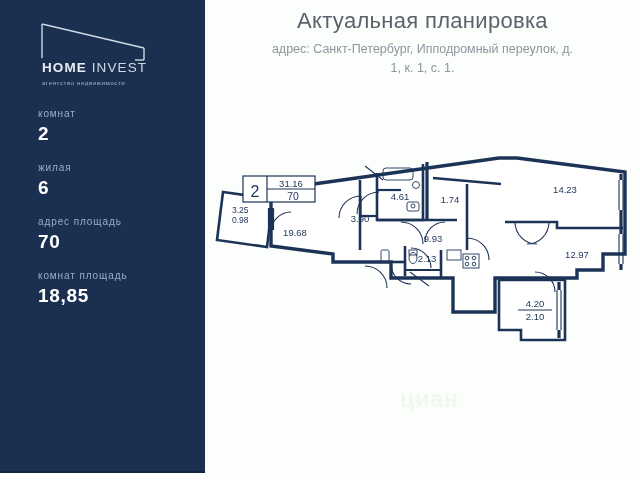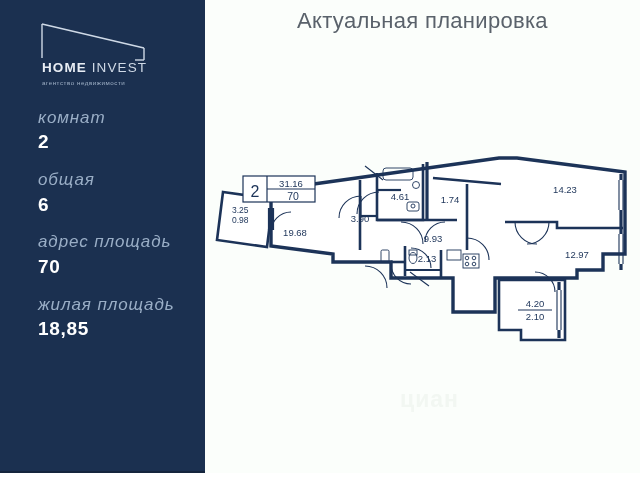--- a/index.html
+++ b/index.html
@@ -31,22 +31,22 @@
   .logo-title b{font-weight:bold;}
   .logo-title span{font-weight:normal;color:#cfd9e6;}
   .logo-sub{
     position:absolute;left:12px;top:57px;
     font-size:6.2px;letter-spacing:0.55px;color:#9fb0c6;white-space:nowrap;
   }
 
   .stats{position:absolute;left:38px;top:108px;width:160px;}
   .stat{margin-bottom:17px;}
   .stat-label{
-    font-size:17px;color:#9aaec6;letter-spacing:0.9px;
-    margin-bottom:3px;line-height:1.2;font-style:italic;
+    font-size:10px;color:#9aaec6;letter-spacing:0.9px;
+    margin-bottom:3px;line-height:1.2;
   }
   .stat-value{
     font-size:19px;font-weight:bold;color:#ffffff;letter-spacing:0.7px;line-height:1.15;
   }
 
   
   .main{
     position:absolute;left:205px;top:0;width:435px;height:473px;
     background:#fbfefb;
   }
@@ -90,40 +90,41 @@
         <div class="logo-title"><b>HOME</b> <span>INVEST</span></div>
         <div class="logo-sub">агентство недвижимости</div>
       </div>
 
       <div class="stats">
         <div class="stat">
           <div class="stat-label">комнат</div>
           <div class="stat-value">2</div>
         </div>
         <div class="stat">
-          <div class="stat-label">общая</div>
+          <div class="stat-label">жилая</div>
           <div class="stat-value">6</div>
         </div>
         <div class="stat">
           <div class="stat-label">адрес площадь</div>
           <div class="stat-value">70</div>
         </div>
         <div class="stat">
-          <div class="stat-label">жилая площадь</div>
+          <div class="stat-label">комнат площадь</div>
           <div class="stat-value">18,85</div>
         </div>
       </div>
 
     </div>
   </div>
 
   <div class="main">
 
     <div class="header">
       <div class="title">Актуальная планировка</div>
+      <div class="subtitle">адрес: Санкт-Петербург, Ипподромный переулок, д. 1, к. 1, с. 1.</div>
     </div>
 
     <div class="watermark">циан</div>
 
     <div class="plan-wrap">
       <svg class="plan-svg" width="435" height="230" viewBox="0 0 435 230">
         <g stroke="#1c3358" fill="none" stroke-linejoin="miter">
 
           <path d="M 22,50 L 22,96 L 100,110 L 100,122 L 22,108 L 22,125
                    L 58,131 L 58,135 L 120,146 L 120,188 L 185,188

